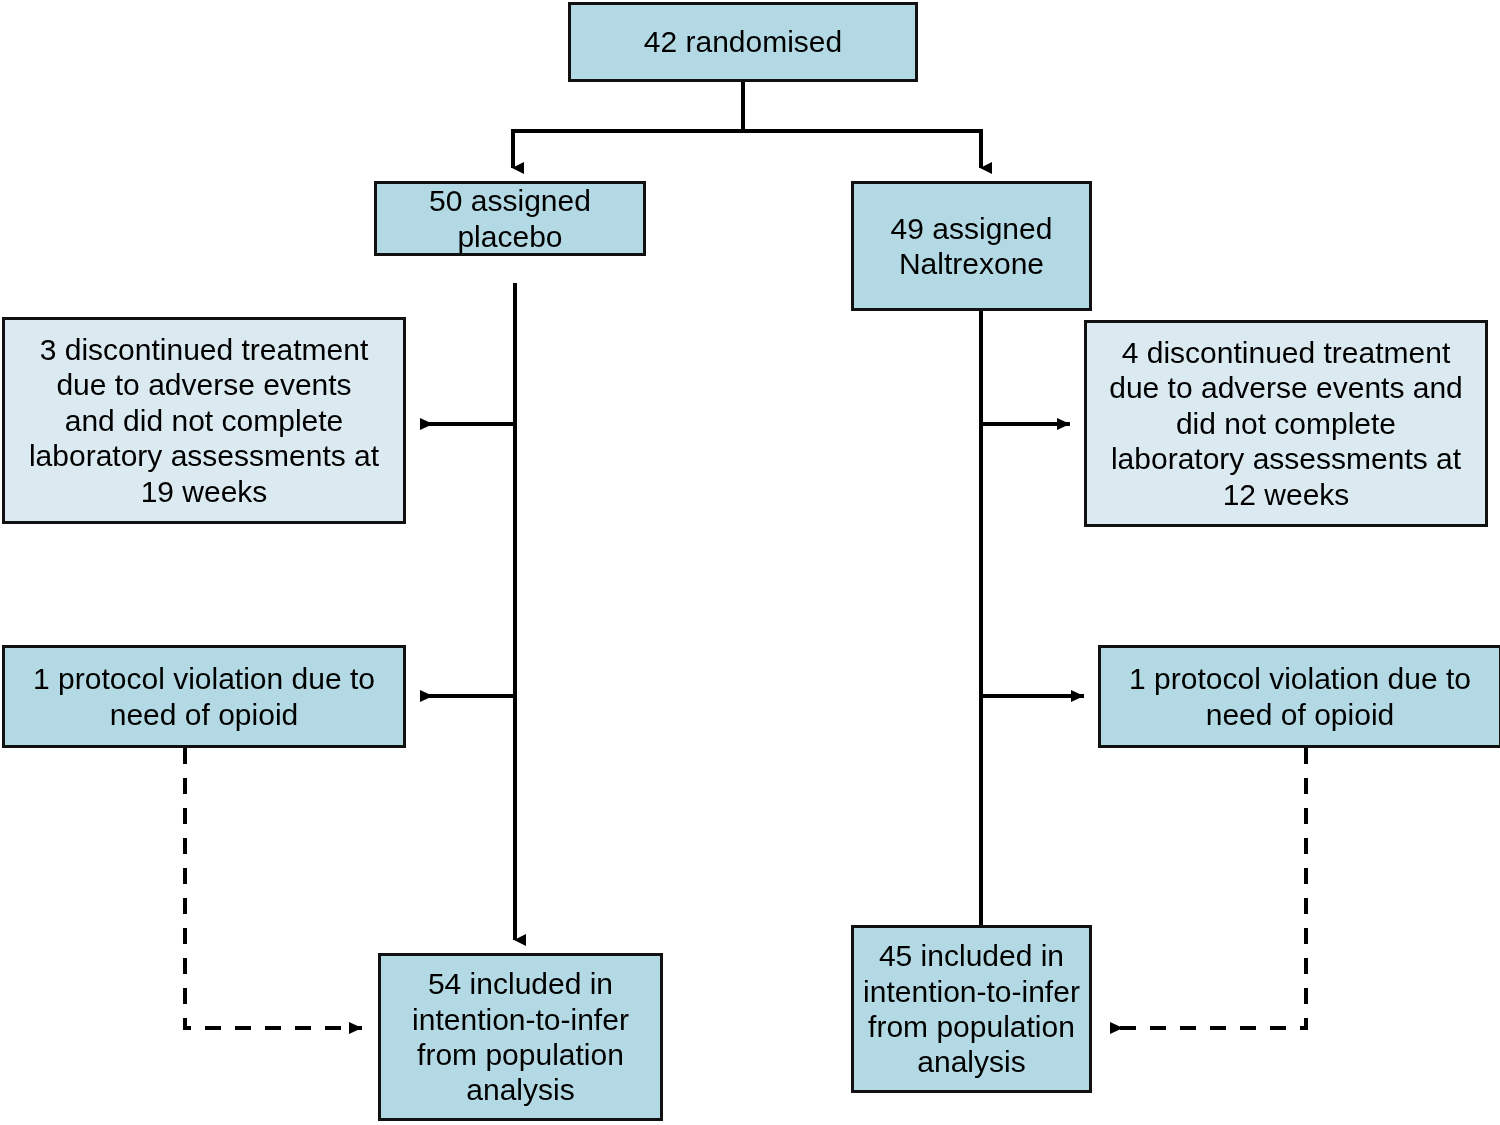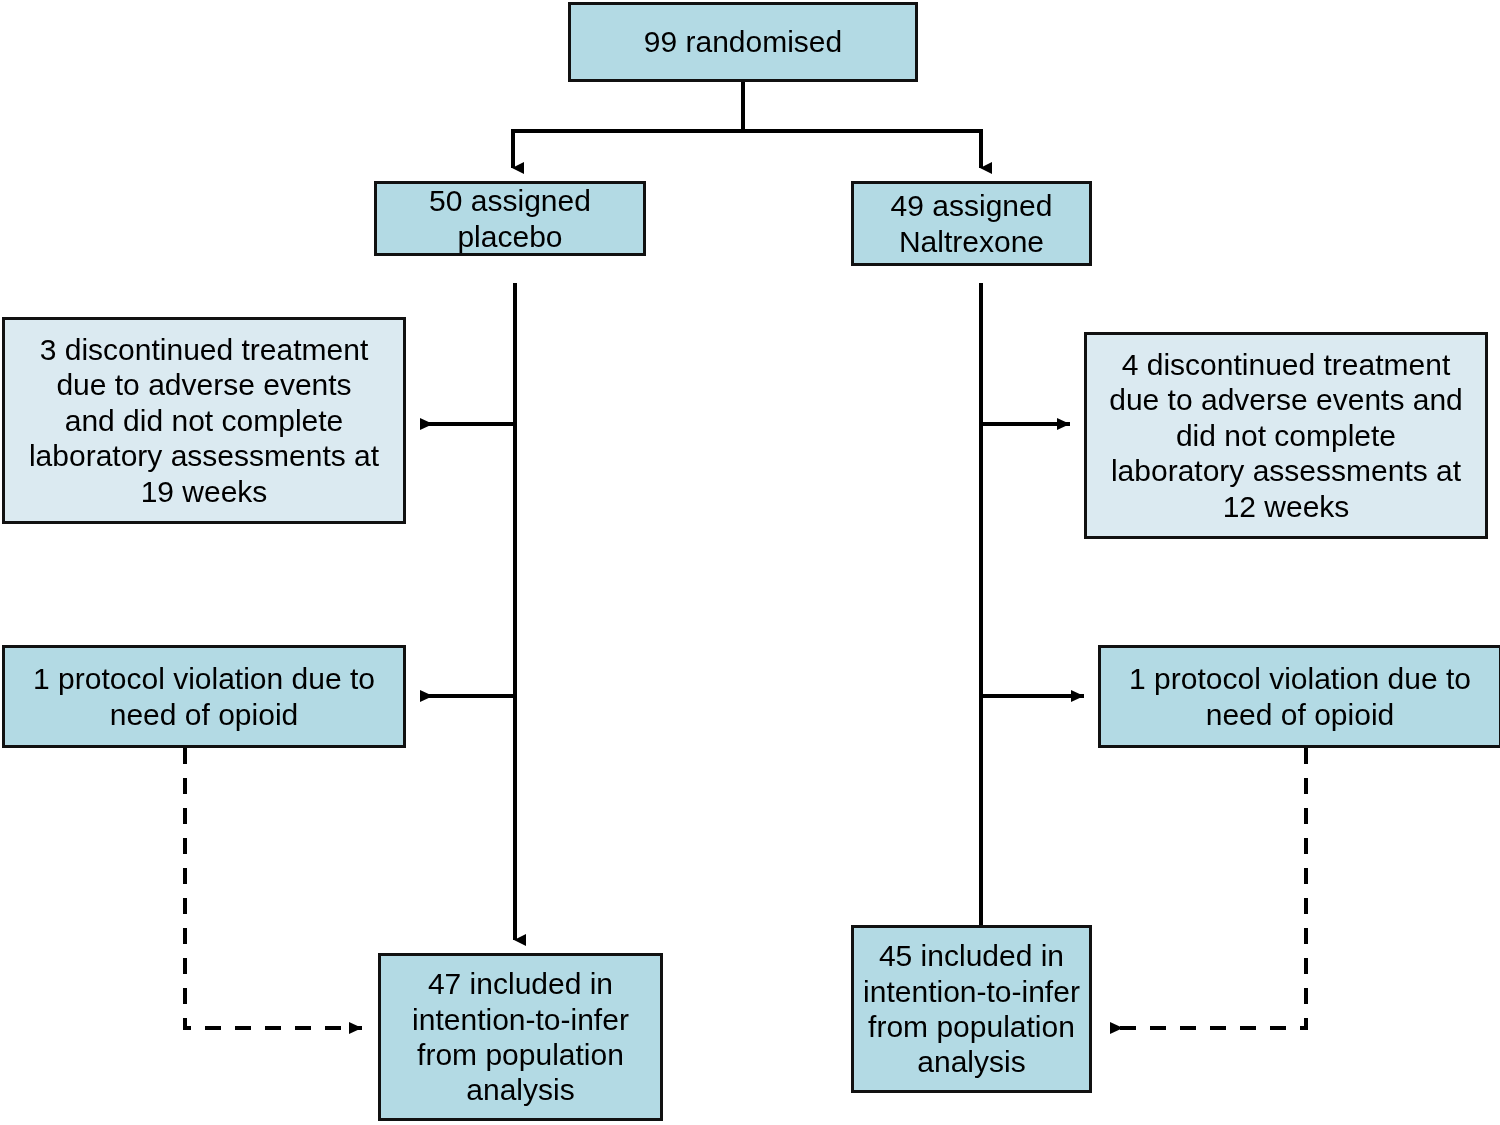--- a/index.html
+++ b/index.html
@@ -39,23 +39,23 @@
     line-height: 1.18;
     z-index: 2;
     white-space: pre-line;
     padding: 2px 8px;
   }
   .fill-main   { background: #b3dae4; }
   .fill-light  { background: #dbeaf1; }
 
   .node-top        { left: 568px;  top: 2px;    width: 350px;  height: 80px;  }
   .node-placebo    { left: 374px;  top: 181px;  width: 272px;  height: 75px; text-align: center; }
-  .node-naltrexone { left: 851px;  top: 181px;  width: 241px;  height: 85px; }
+  .node-naltrexone { left: 851px;  top: 181px;  width: 241px;  height: 130px; }
   .node-disc-left  { left: 2px;    top: 317px;  width: 404px;  height: 207px; }
-  .node-disc-right { left: 1084px; top: 320px;  width: 404px;  height: 207px; margin-top: 12px; }
+  .node-disc-right { left: 1084px; top: 320px;  width: 404px;  height: 207px; }
   .node-viol-left  { left: 2px;    top: 645px;  width: 404px;  height: 103px; }
   .node-viol-right { left: 1098px; top: 645px;  width: 404px;  height: 103px; }
   .node-incl-left  { left: 378px;  top: 953px;  width: 285px;  height: 168px; }
   .node-incl-right { left: 851px;  top: 925px;  width: 241px;  height: 168px; }
 </style>
 </head>
 <body>
 
 <div id="canvas">
 
@@ -93,21 +93,21 @@
 
     <g>
       <path d="M185,748 L185,1028 L362,1028" stroke="#000000" stroke-width="4" fill="none" stroke-dasharray="16,14" marker-end="url(#arrowRight)"></path>
     </g>
 
     <g>
       <path d="M1306,748 L1306,1028 L1110,1028" stroke="#000000" stroke-width="4" fill="none" stroke-dasharray="16,14" marker-end="url(#arrowLeft)"></path>
     </g>
   </svg>
 
-  <div class="node fill-main node-top">99 randomised</div>
+  <div class="node fill-main node-top">42 randomised</div>
 
   <div class="node fill-main node-placebo">50 assigned
 placebo</div>
 
   <div class="node fill-main node-naltrexone">49 assigned
 Naltrexone</div>
 
   <div class="node fill-light node-disc-left">3 discontinued treatment
 due to adverse events
 and did not complete
@@ -119,21 +119,21 @@
 did not complete
 laboratory assessments at
 12 weeks</div>
 
   <div class="node fill-main node-viol-left">1 protocol violation due to
 need of opioid</div>
 
   <div class="node fill-main node-viol-right">1 protocol violation due to
 need of opioid</div>
 
-  <div class="node fill-main node-incl-left">47 included in
+  <div class="node fill-main node-incl-left">54 included in
 intention-to-infer
 from population
 analysis</div>
 
   <div class="node fill-main node-incl-right">45 included in
 intention-to-infer
 from population
 analysis</div>
 
 </div>

